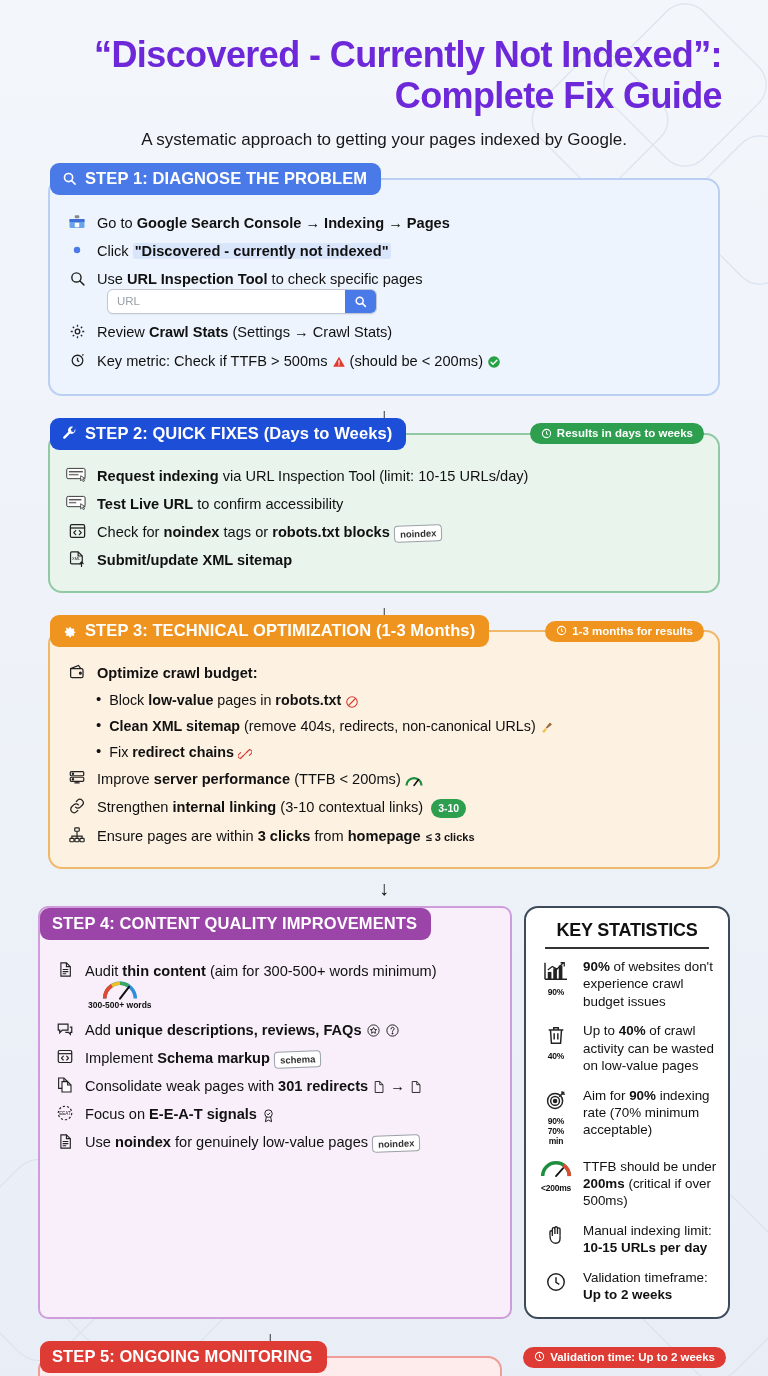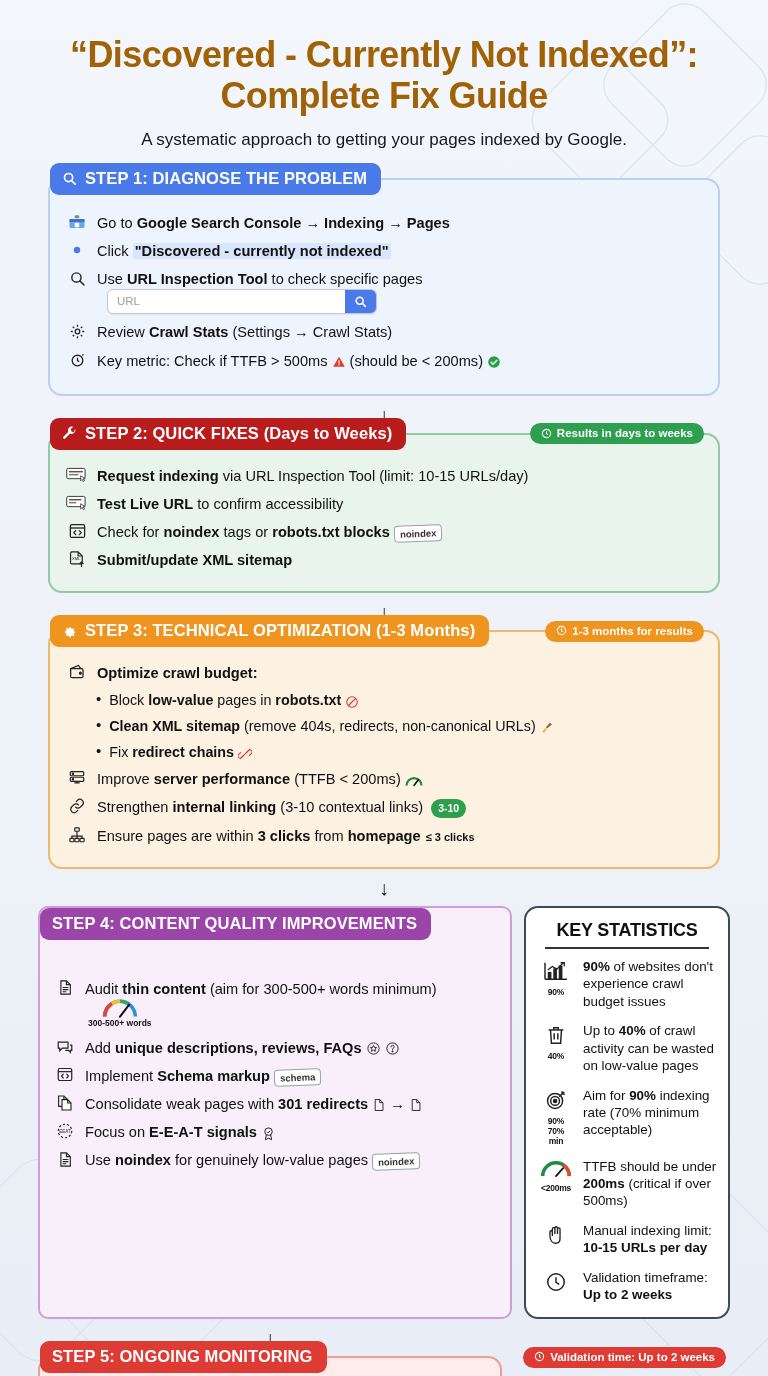--- a/index.html
+++ b/index.html
@@ -14,21 +14,22 @@
   
   .bg-decor{ position:absolute; inset:0; pointer-events:none; z-index:0; }
   .bg-decor svg{ width:100%; height:100%; display:block; }
 
   .page{ position:relative; z-index:2; padding:0 16px; }
 
   
   .hdr{ text-align:center; padding:34px 30px 6px; }
   .hdr h1{
     font-size:36px; line-height:1.14; font-weight:700; letter-spacing:-0.6px;
-    color:#a16207;
+    color:#6d28d9;
+    text-align:right;
   }
   .hdr p.sub{
     margin-top:14px; font-size:17px; color:#15171a; font-weight:400;
   }
 
   
   .step{ position:relative; margin:0 32px; border-radius:14px; border:2px solid; }
   .step .head-row{ position:absolute; top:-17px; left:0; right:0; display:flex;
                    align-items:center; justify-content:space-between; padding:0 14px 0 0;}
   .hd{
@@ -53,21 +54,21 @@
   .s1 .body{ padding-top:32px; padding-bottom:16px; }
   .hl{ background:#d9e5fb; padding:0 2px; border-radius:2px; }
   .urlbox{ display:inline-flex; align-items:stretch; margin-left:10px; vertical-align:middle;
            border:1px solid #c2c8d2; border-radius:6px; overflow:hidden; background:#fff;
            height:25px; width:270px; box-shadow:0 1px 1px rgba(0,0,0,.05);gap:19px;}
   .urlbox .ph{ flex:1; display:flex; align-items:center; padding:0 9px; font-size:11.5px; color:#9aa0a8; }
   .urlbox .go{ width:31px; background:#4a7ae8; display:flex; align-items:center; justify-content:center; }
 
   
   .s2{ background:#e9f5ec; border-color:#90c9a3; }
-  .s2 .hd{ background:#b91c1c; }
+  .s2 .hd{ background:#1d4ed8; }
   .s2 .pill{ background:#2e9e4f; }
 
   
   .s3{ background:#fdf1e2; border-color:#f0b86a; }
   .s3 .hd{ background:#ef941f; }
   .s3 .pill{ background:#ef941f; }
   .sub-bul{ margin:0 0 6px 30px; font-size:14.3px; line-height:1.4; display:flex; gap:8px; }
   .sub-bul .dot{ font-size:15px; line-height:1.25; }
 
   
@@ -441,21 +442,21 @@
 
   <div class="arrow">↓</div>
 
   <div class="two-col">
     <div class="s4">
       <div class="head-row">
         <span class="hd">
           <span>STEP 4: CONTENT QUALITY IMPROVEMENTS</span>
         </span>
       </div>
-      <div class="body" style="padding:38px 12px 12px 14px;">
+      <div class="body" style="padding:20px 12px 12px 14px;">
 
         <div class="row">
           <span class="ic">
             <svg width="17" height="17" viewBox="0 0 24 24" fill="none" stroke="#222" stroke-width="1.6">
                 <path d="M5.5 2.6h7.8L18.8 8v13.4H5.5z"></path>
                 <path d="M13.3 2.6V8h5.5"></path>
                 <path d="M8 12h8M8 15h8M8 18h5"></path>
               </svg>
           </span>
           <span class="tx">

